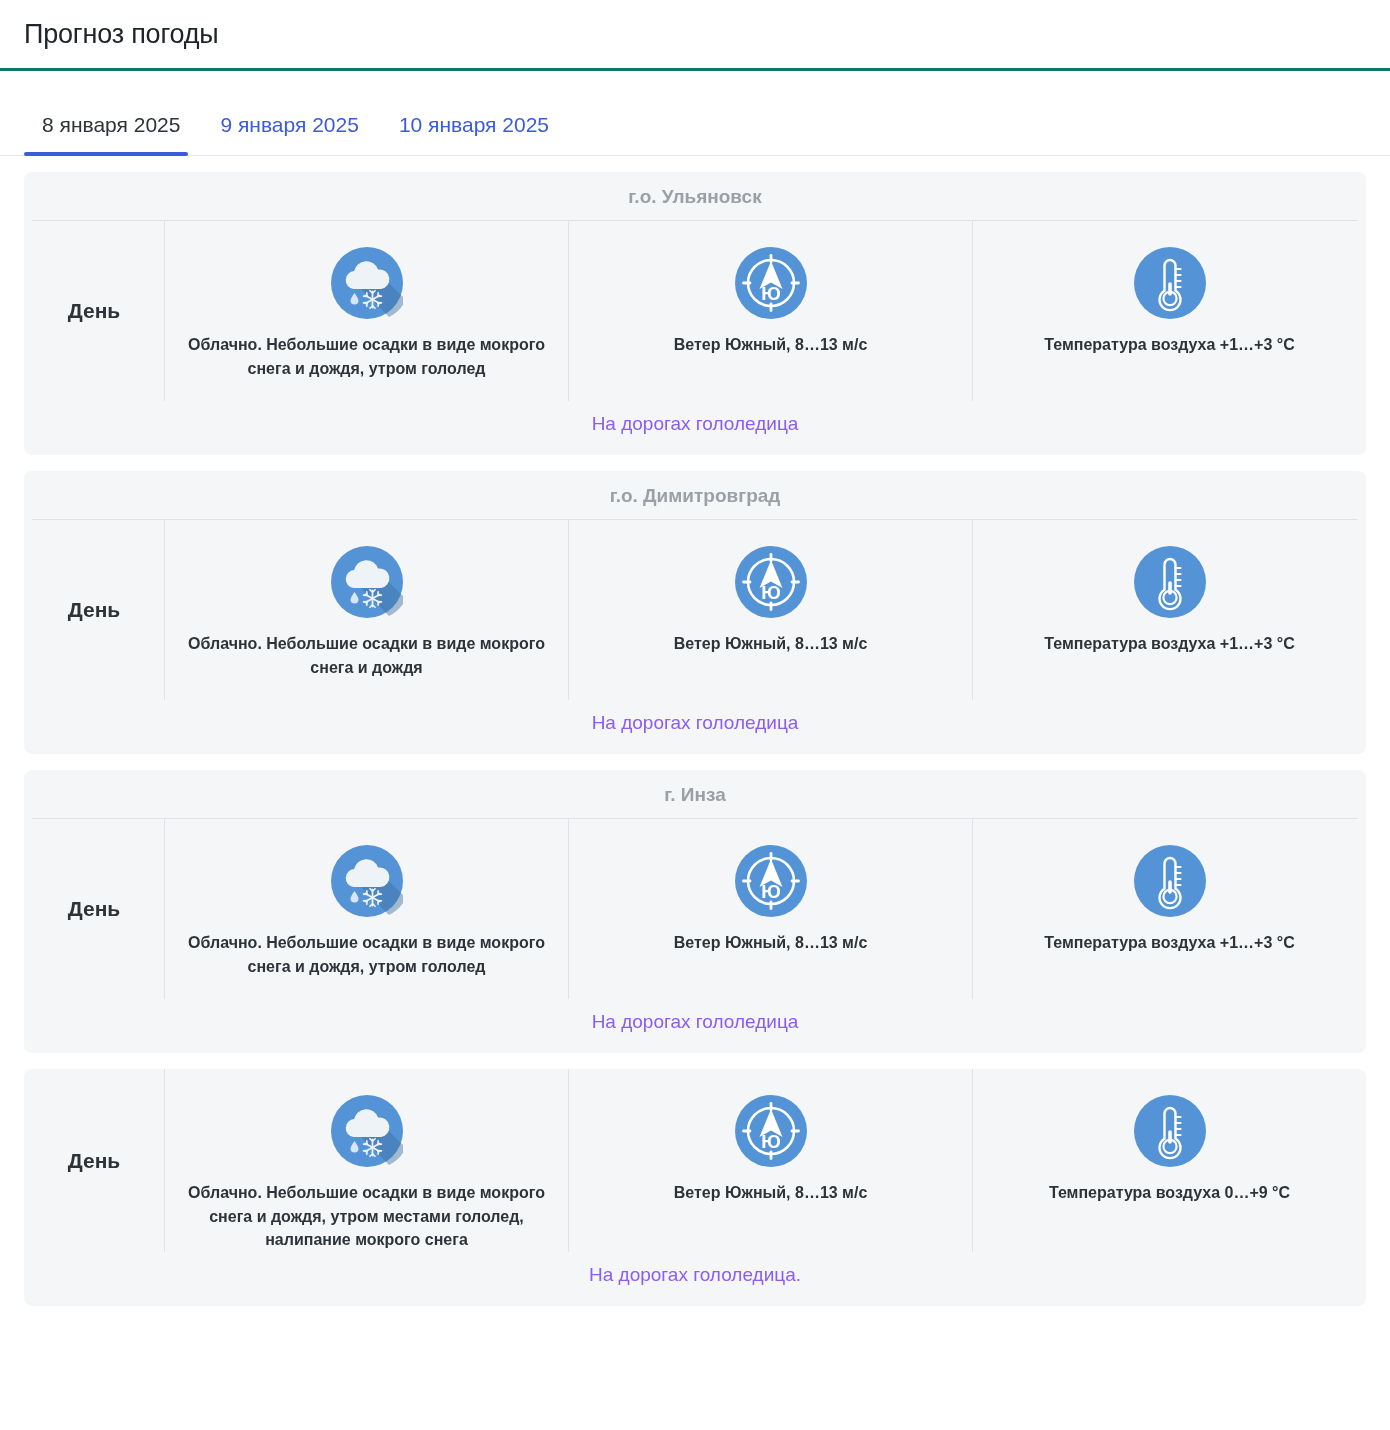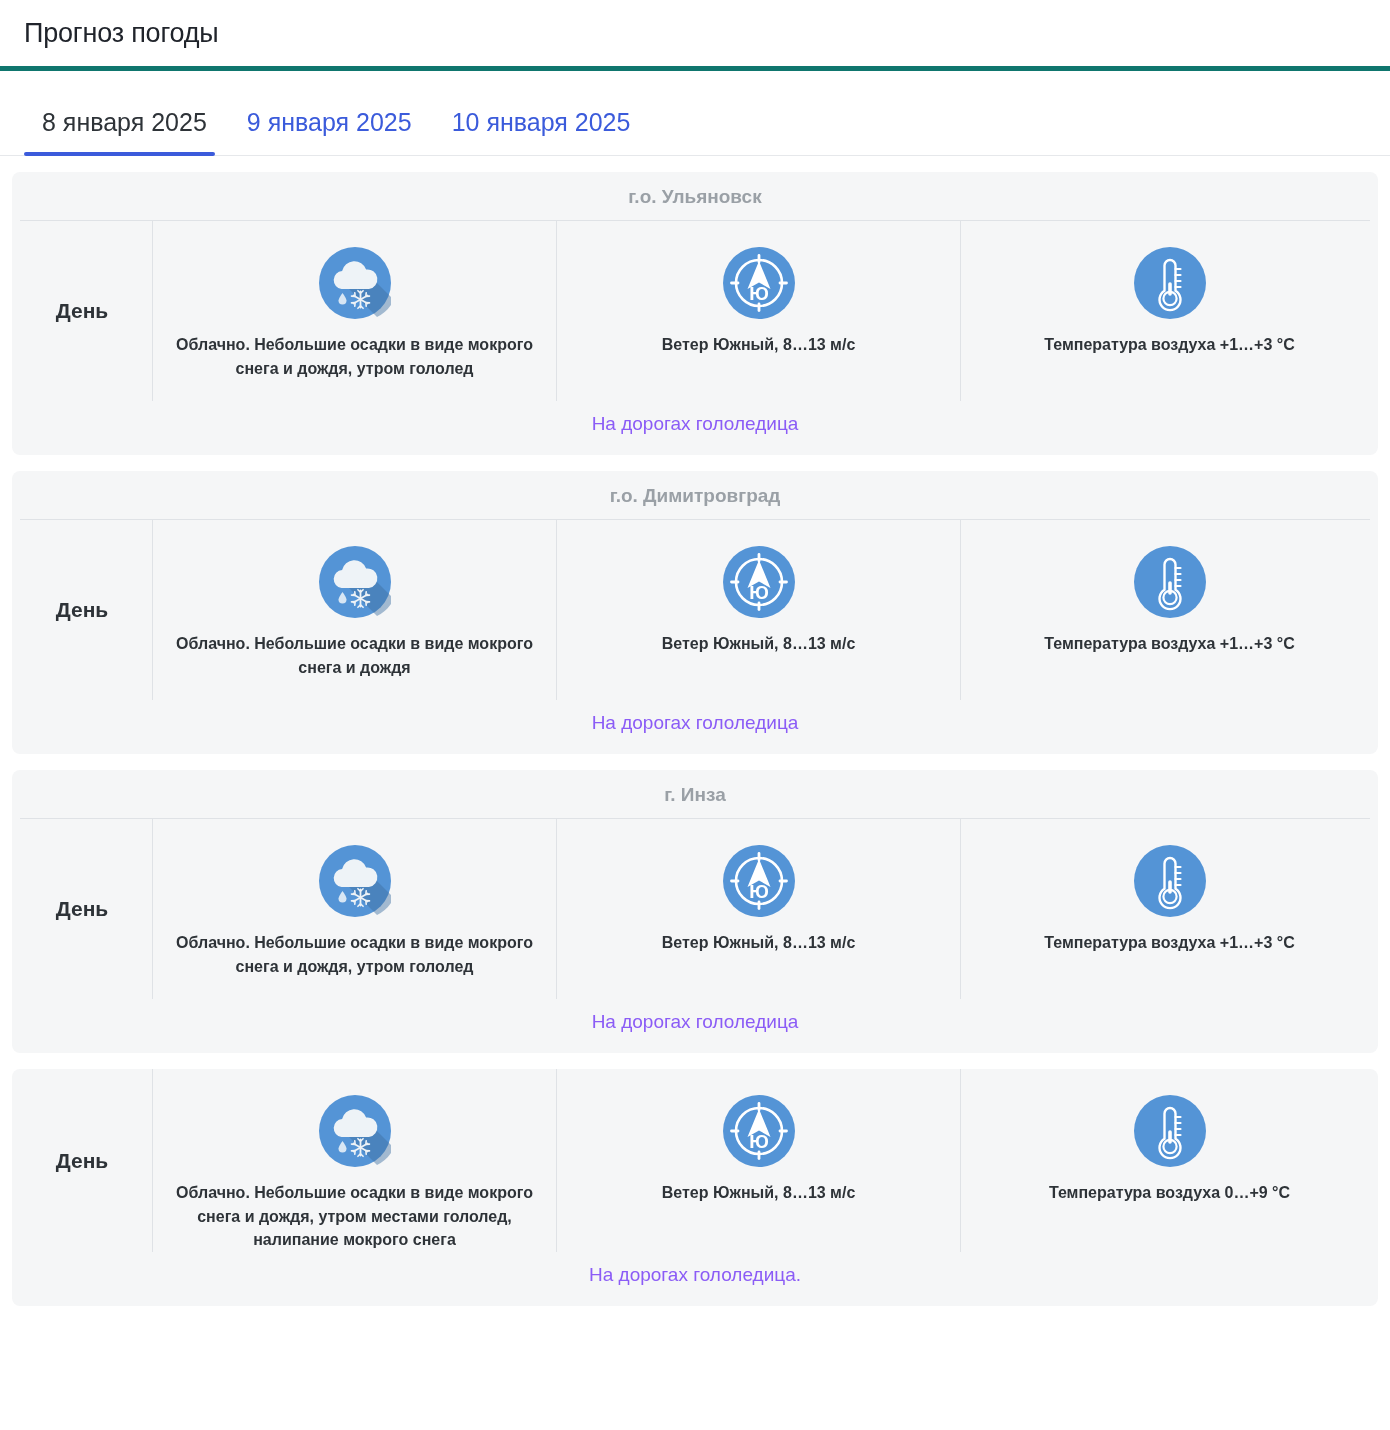--- a/index.html
+++ b/index.html
@@ -7,42 +7,42 @@
     margin: 0;
     padding: 0;
     background: #ffffff;
     width: 1390px;
     font-family: "Liberation Sans", sans-serif;
   }
 
   
   .page-header {
     height: 71px;
-    border-bottom: 5px solid #0f766e;
+    border-bottom: 3px solid #0f766e;
     display: flex;
     align-items: center;
     padding: 0 24px;
   }
   .page-title {
     font-size: 27px;
     font-weight: 400;
     color: #20242b;
     letter-spacing: -0.2px;
   }
 
   
   .tabs {
     display: flex;
     align-items: flex-end;
     padding: 0 24px;
     height: 85px;
     border-bottom: 1px solid #e6e8eb;
   }
   .tab {
-    font-size: 25px;
+    font-size: 21px;
     color: #3b5bdb;
     padding: 0 20px 18px 20px;
     position: relative;
     cursor: pointer;
     white-space: nowrap;
   }
   .tab:first-child { padding-left: 18px; }
   .tab.active {
     color: #2e3338;
   }
@@ -52,21 +52,21 @@
     left: 0;
     right: 12px;
     bottom: -1px;
     height: 4px;
     background: #3b5bdb;
     border-radius: 2px;
   }
 
   
   .cards {
-    padding: 0 12px;
+    padding: 0 24px;
   }
   .card {
     background: #f5f6f7;
     border-radius: 8px;
     margin-top: 16px;
     overflow: hidden;
   }
   .card:first-child { margin-top: 16px; }
 
   .card-header {

